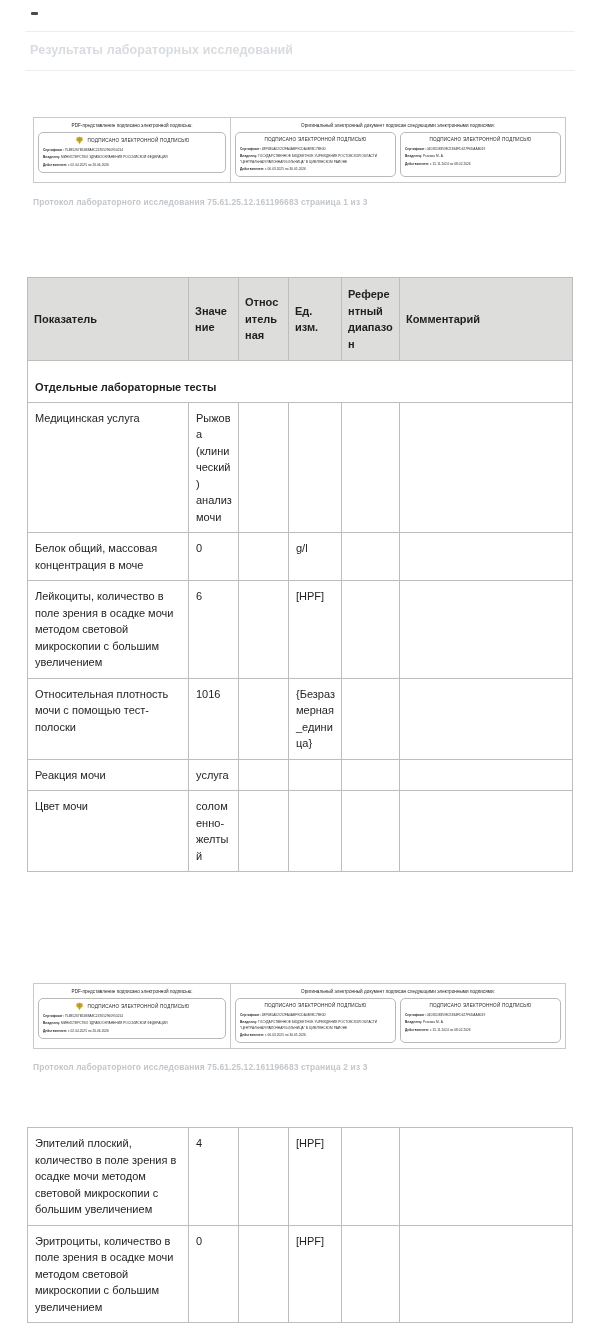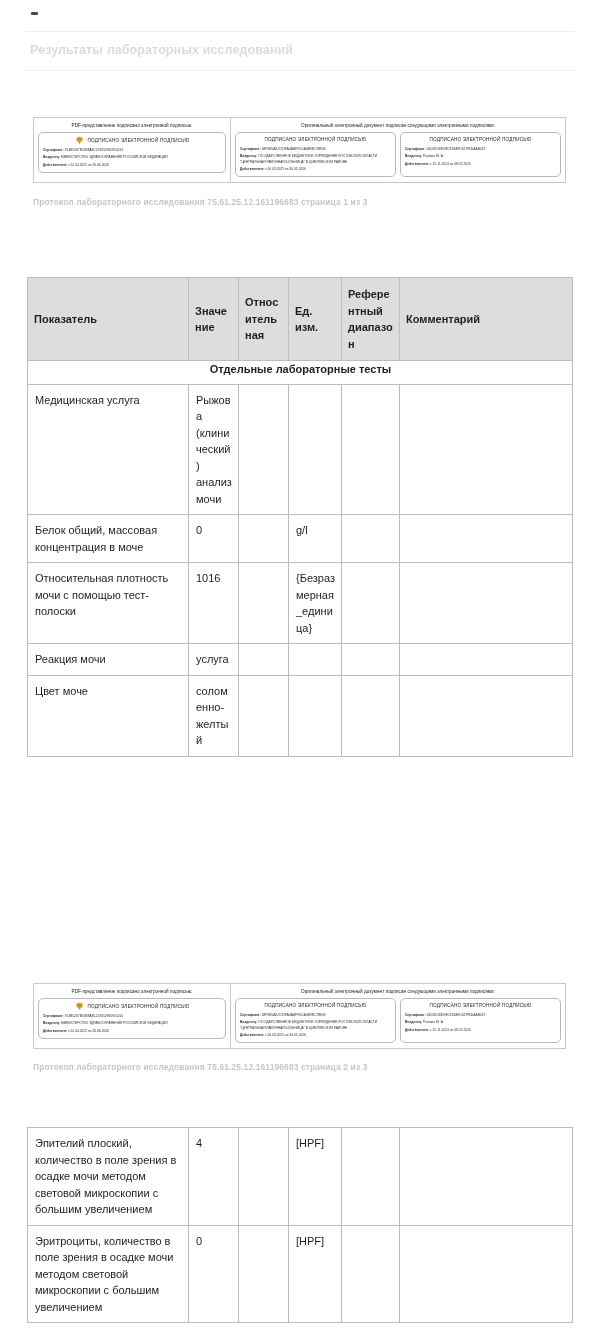--- a/index.html
+++ b/index.html
@@ -140,23 +140,22 @@
   }
   .datatable thead th {
     background: #dddedb;
     font-weight: 700;
     vertical-align: middle;
     font-size: 11px;
     padding: 8px 6px;
   }
   .datatable .group-row td {
     font-weight: 700;
-    padding-top: 0;
+    padding-top: 18px;
     padding-bottom: 6px;
-    text-align: center;
   }
   .c0 { width: 161px; }
   .c1 { width: 50px; }
   .c2 { width: 50px; }
   .c3 { width: 53px; }
   .c4 { width: 58px; }
   .c5 { width: 173px; }
 
   .tbl-1 { top: 277px; }
   .tbl-2 { top: 1127px; }
@@ -278,37 +277,45 @@
     </tr>
     <tr>
       <td>Белок общий, массовая концентрация в моче</td>
       <td>0</td>
       <td></td>
       <td>g/l</td>
       <td></td>
       <td></td>
     </tr>
     <tr>
+      <td>Лейкоциты, количество в поле зрения в осадке мочи методом световой микроскопии с большим увеличением</td>
+      <td>6</td>
+      <td></td>
+      <td>[HPF]</td>
+      <td></td>
+      <td></td>
+    </tr>
+    <tr>
       <td>Относительная плотность мочи с помощью тест-полоски</td>
       <td>1016</td>
       <td></td>
       <td>{Безразмерная_единица}</td>
       <td></td>
       <td></td>
     </tr>
     <tr>
       <td>Реакция мочи</td>
       <td>услуга</td>
       <td></td>
       <td></td>
       <td></td>
       <td></td>
     </tr>
     <tr>
-      <td>Цвет моче</td>
+      <td>Цвет мочи</td>
       <td>соломенно-желтый</td>
       <td></td>
       <td></td>
       <td></td>
       <td></td>
     </tr>
   </tbody>
 </table>
 
 <div class="sigblock sig-2">

